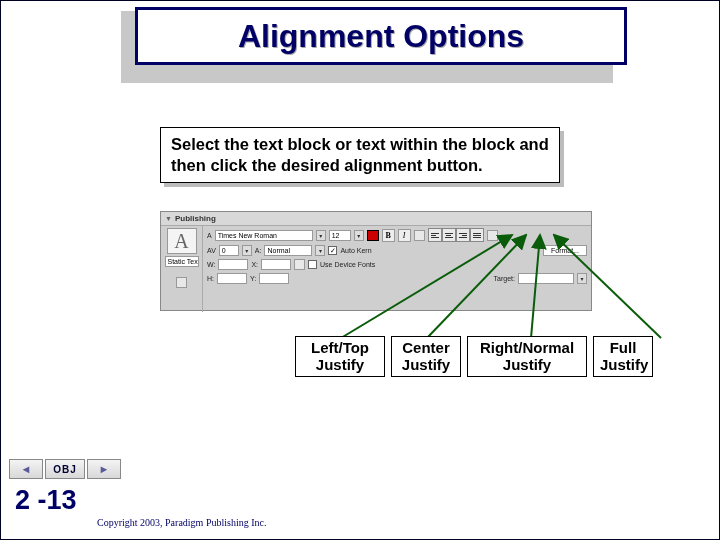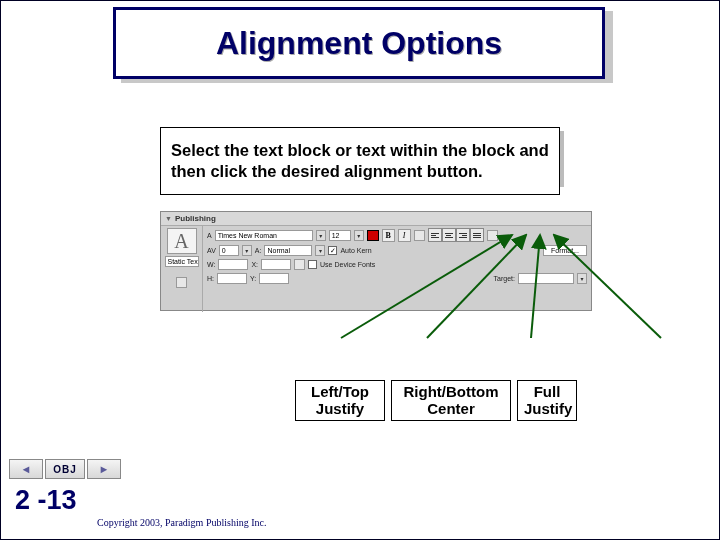--- a/index.html
+++ b/index.html
@@ -14,43 +14,43 @@
     border: 1px solid #000023;
   }
   .title-box-shadow {
     position: absolute;
     top: 10px; left: 120px;
     width: 492px; height: 72px;
     background: #c8c8c8;
   }
   .title-box {
     position: absolute;
-    top: 6px; left: 112px;
-    width: 492px; height: 72px;
+    top: 6px; left: 134px;
+    width: 492px; height: 58px;
     background: #fff;
     border: 3px solid #000066;
     display: flex; align-items: center; justify-content: center;
   }
   .title-text {
     font-family: Arial, sans-serif;
     font-weight: bold;
     font-size: 32px;
     color: #000066;
     text-shadow: 1px 1px 0 #aaa;
   }
   .instr-box-shadow {
     position: absolute;
     top: 130px; left: 163px;
     width: 400px; height: 56px;
     background: #bcbcbc;
   }
   .instr-box {
     position: absolute;
     top: 126px; left: 159px;
-    width: 400px; height: 68px;
+    width: 400px; height: 56px;
     background: #fff;
     border: 1px solid #000;
     padding: 4px 10px;
     display: flex; align-items: center;
   }
   .instr-text {
     font-family: Arial, sans-serif;
     font-weight: bold;
     font-size: 16.5px;
     line-height: 1.3;
@@ -170,21 +170,20 @@
   }
   .callout {
     border: 1px solid #000;
     background: #fff;
     text-align: center;
     font-family: Arial, sans-serif;
     font-weight: bold;
     font-size: 15px;
     line-height: 1.15;
     padding: 2px 6px;
-    margin-top: 44px;
   }
   .callout.c1 { width: 90px; }
   .callout.c2 { width: 70px; }
   .callout.c3 { width: 120px; }
   .callout.c4 { width: 60px; }
 
   
   .nav {
     position: absolute;
     top: 458px; left: 8px;
@@ -326,21 +325,22 @@
     </marker>
   </defs>
   <line x1="340" y1="337" x2="511" y2="234" stroke="#0a5c0a" stroke-width="2" marker-end="url(#ah)"></line>
   <line x1="426" y1="337" x2="525" y2="234" stroke="#0a5c0a" stroke-width="2" marker-end="url(#ah)"></line>
   <line x1="530" y1="337" x2="539" y2="234" stroke="#0a5c0a" stroke-width="2" marker-end="url(#ah)"></line>
   <line x1="660" y1="337" x2="553" y2="234" stroke="#0a5c0a" stroke-width="2" marker-end="url(#ah)"></line>
 </svg>
 
 <div class="callout-row">
   <div class="callout c1">Left/Top Justify</div>
-  <div class="callout c3">Right/Bottom Center</div>
+  <div class="callout c2">Center Justify</div>
+  <div class="callout c3">Right/Normal Justify</div>
   <div class="callout c4">Full Justify</div>
 </div>
 
 <div class="nav">
   <div class="nav-btn">
     <span>◄</span>
   </div>
   <div class="nav-mid">OBJ</div>
   <div class="nav-btn">
     <span>►</span>

